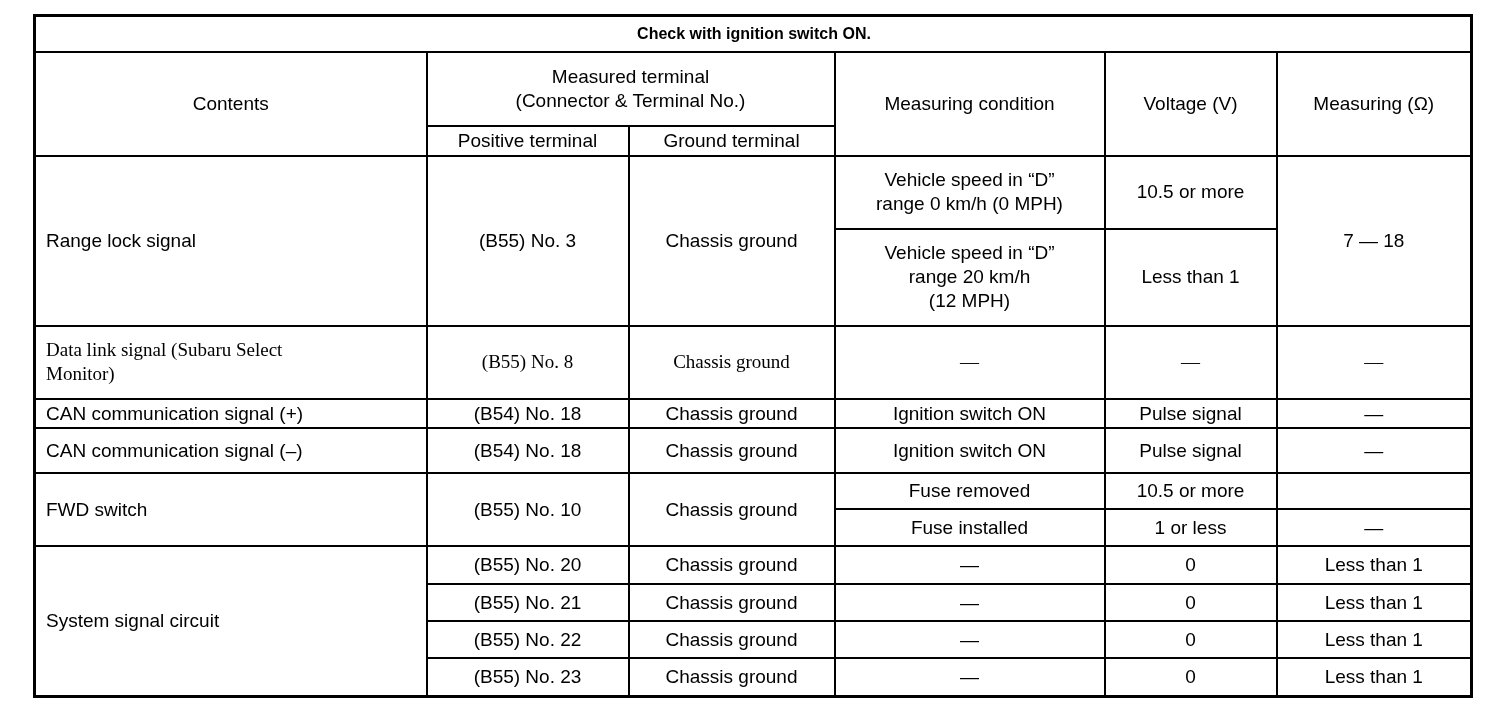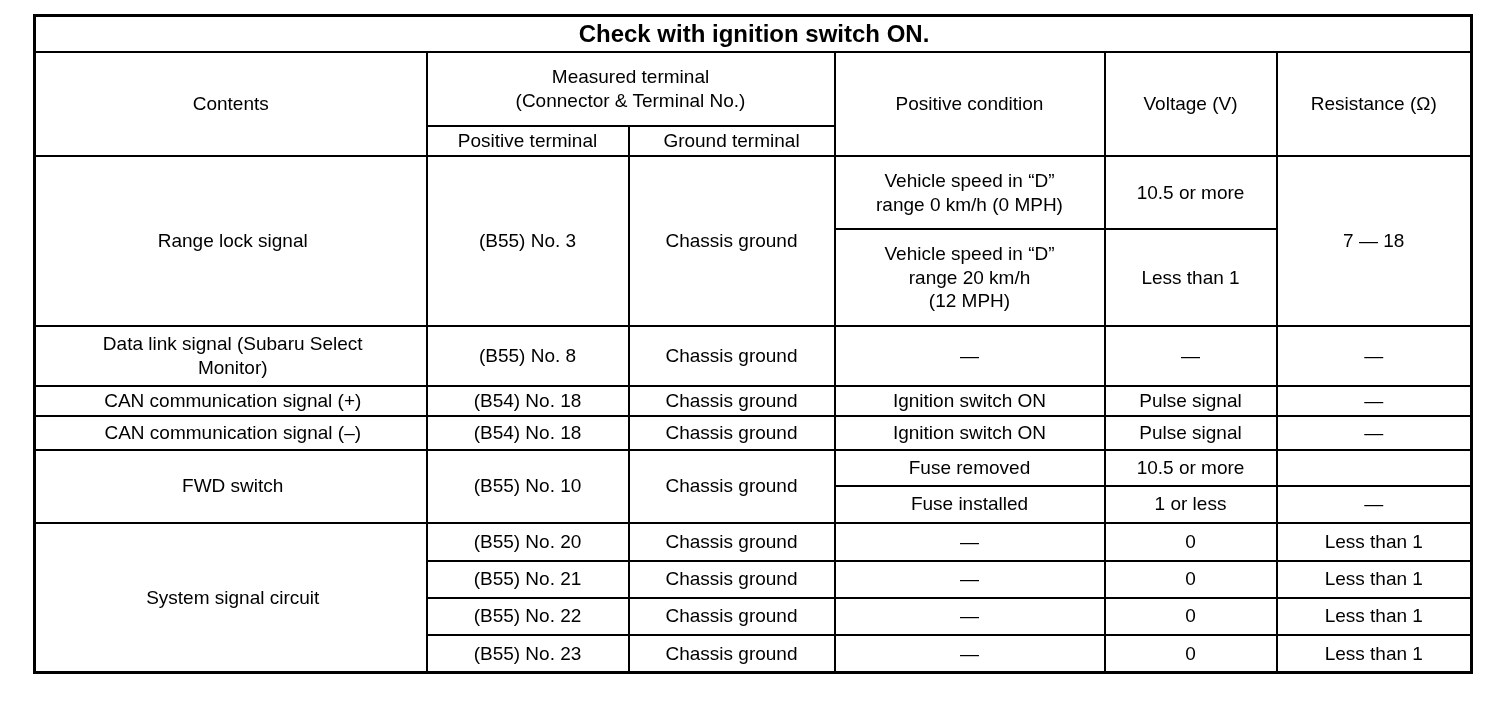--- a/index.html
+++ b/index.html
@@ -30,37 +30,37 @@
     vertical-align: middle;
     font-size: 19px;
     font-weight: normal;
     line-height: 1.25;
     padding: 2px 6px;
     white-space: pre-line;
     overflow: hidden;
   }
   table.spec th.title-cell {
     font-weight: bold;
-    font-size: 24px;
+    font-size: 16px;
     padding-left: 8px;
   }
   table.spec td.left {
-    text-align: center;
+    text-align: left;
     padding-left: 10px;
     margin-left: 48px;
   }
   
   tr.r-title { height: 36px; }
   tr.r-h1    { height: 74px; }
   tr.r-h2    { height: 30px; }
   tr.r1a     { height: 73px; }
   tr.r1b     { height: 97px; }
-  tr.r2      { height: 60px; }
+  tr.r2      { height: 73px; font-family: Liberation Serif, serif; }
   tr.r3      { height: 26px; }
-  tr.r4      { height: 34px; }
+  tr.r4      { height: 45px; }
   tr.r5a     { height: 36px; }
   tr.r5b     { height: 37px; }
   tr.r6a     { height: 38px; }
   tr.r6b     { height: 37px; margin-left: 32px; }
   tr.r6c     { height: 37px; }
   tr.r6d     { height: 38px; }
 </style>
 </head>
 <body>
 
@@ -75,23 +75,23 @@
       <col style="width:195px">
     </colgroup>
     <thead>
       <tr class="r-title">
         <th class="title-cell" colspan="6">Check with ignition switch ON.</th>
       </tr>
       <tr class="r-h1">
         <th rowspan="2">Contents</th>
         <th colspan="2">Measured terminal
 (Connector &amp; Terminal No.)</th>
-        <th rowspan="2">Positive condition</th>
+        <th rowspan="2">Measuring condition</th>
         <th rowspan="2">Voltage (V)</th>
-        <th rowspan="2">Resistance (Ω)</th>
+        <th rowspan="2">Measuring (Ω)</th>
       </tr>
       <tr class="r-h2">
         <th>Positive terminal</th>
         <th>Ground terminal</th>
       </tr>
     </thead>
     <tbody>
 
       <tr class="r1a">
         <td class="left" rowspan="2">Range lock signal</td>

